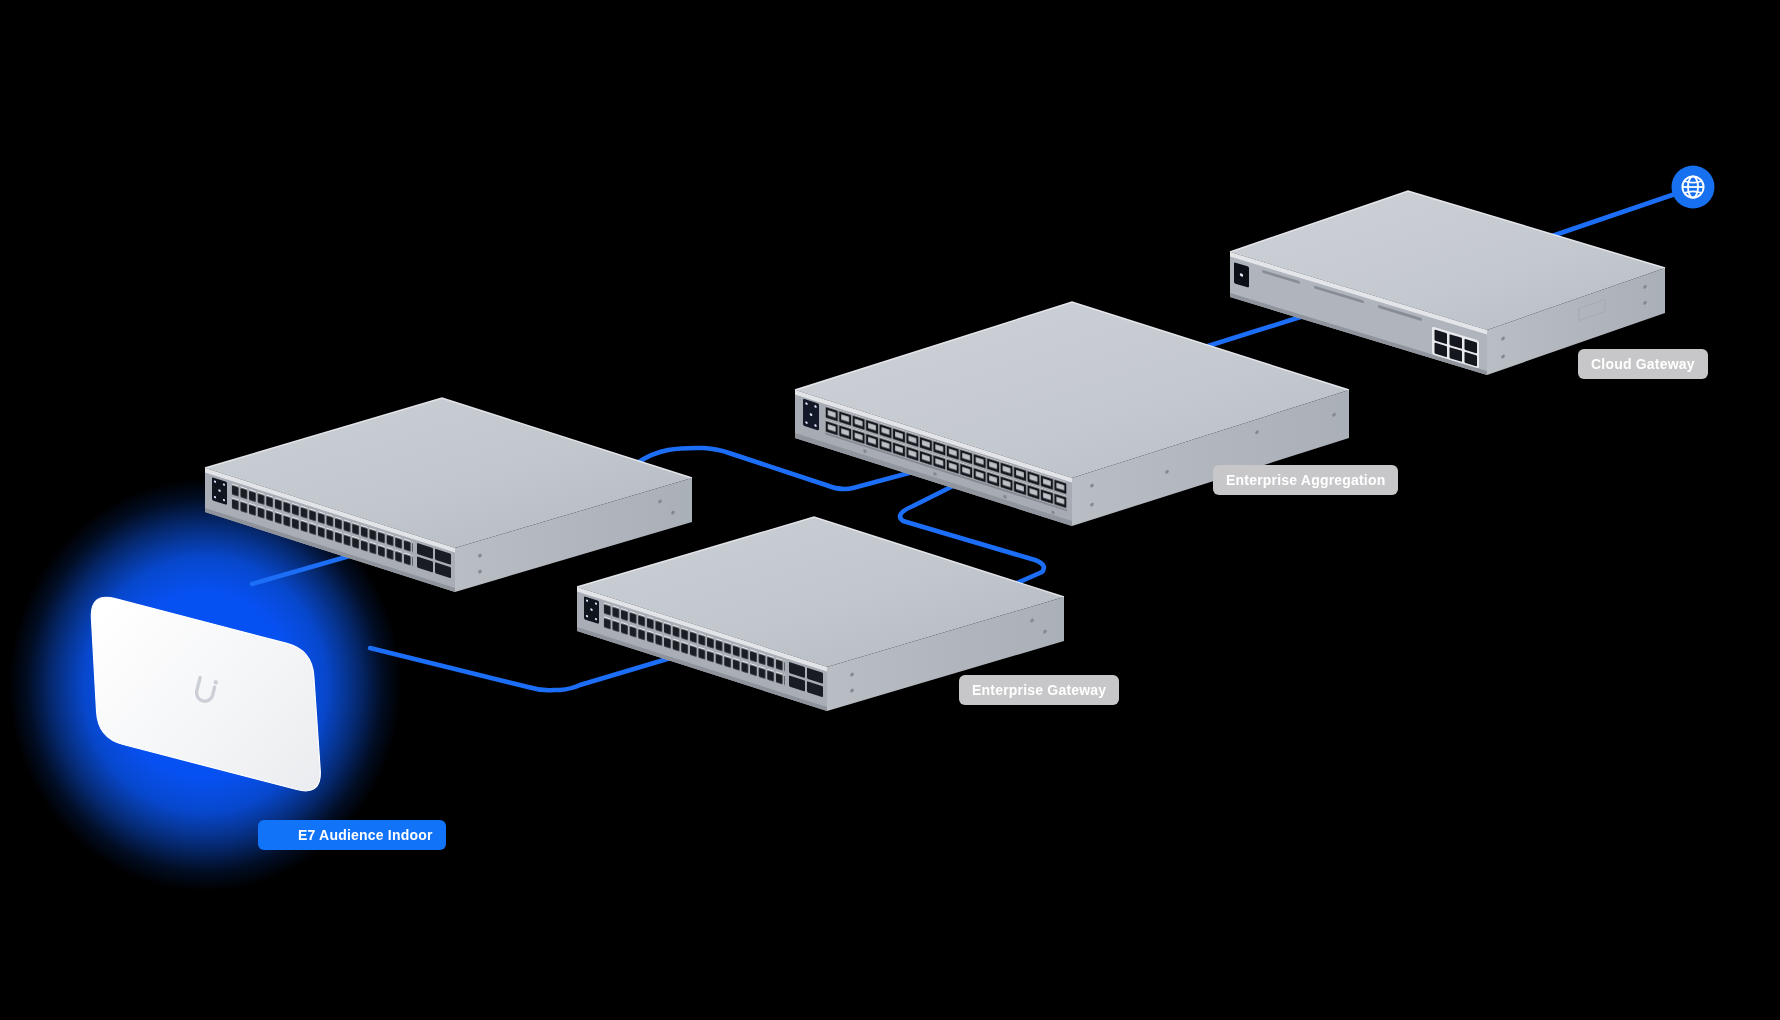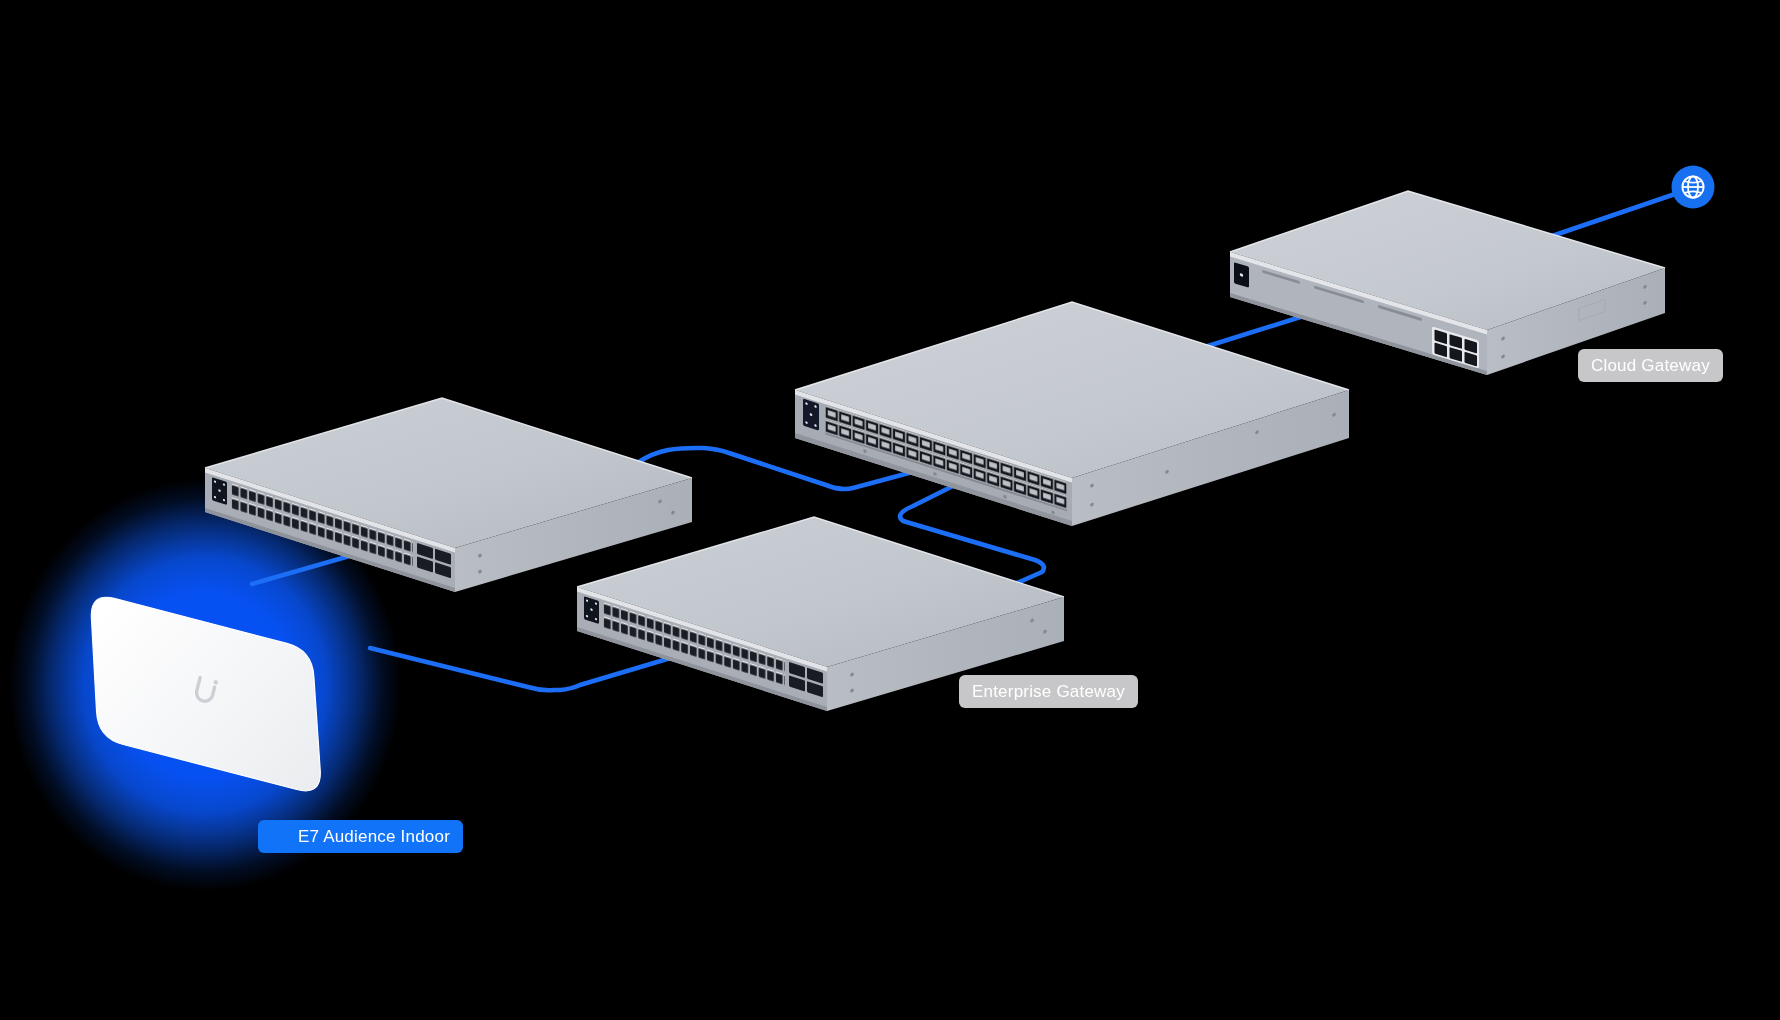--- a/index.html
+++ b/index.html
@@ -8,22 +8,22 @@
     width:1780px;height:1020px;
     background:#000;
     overflow:hidden;
     font-family:"Liberation Sans", sans-serif;
   }
   #scene{position:absolute;left:0;top:0;}
   .chip{
     position:absolute;
     padding:8px 13px;
     border-radius:6px;
-    font-size:17px;
-    font-weight:400;
+    font-size:14px;
+    font-weight:700;
     line-height:1;
     color:#ffffff;
     background:#c7c7c9;
     white-space:nowrap;
     letter-spacing:0.2px;
   }
   .chip.blue{background:#1173f8;}
   .chip.cg{left:1578px;top:349px;}
   .chip.ea{left:1213px;top:465px;}
   .chip.es{left:959px;top:675px;}
@@ -257,16 +257,17 @@
       <circle cx="1693" cy="187" r="10.6"></circle>
       <ellipse cx="1693" cy="187" rx="5" ry="10.6"></ellipse>
       <line x1="1682.4" y1="187" x2="1703.6" y2="187"></line>
       <path d="M 1684.2,181 Q 1693,184.2 1701.8,181"></path>
       <path d="M 1684.2,193 Q 1693,189.8 1701.8,193"></path>
     </g>
   </g>
 </svg>
 
 <div class="chip cg">Cloud Gateway</div>
+<div class="chip ea">Enterprise Aggregation</div>
 <div class="chip es">Enterprise Gateway</div>
 <div class="chip blue e7">E7 Audience Indoor</div>
 
 </div>
 
 </body></html>

